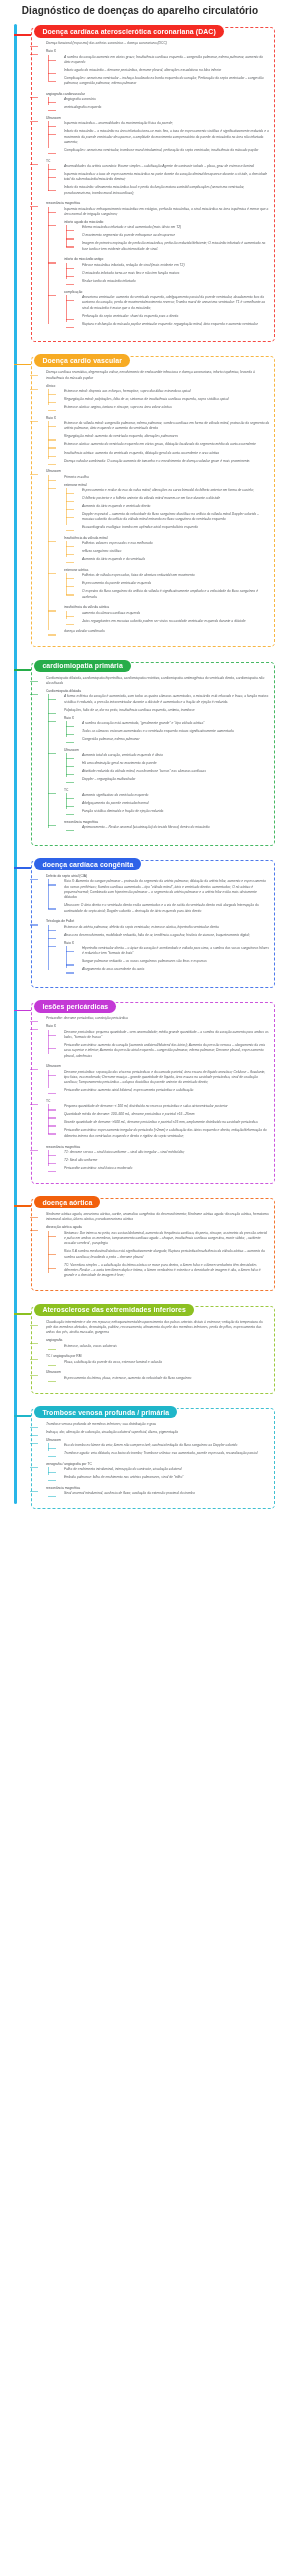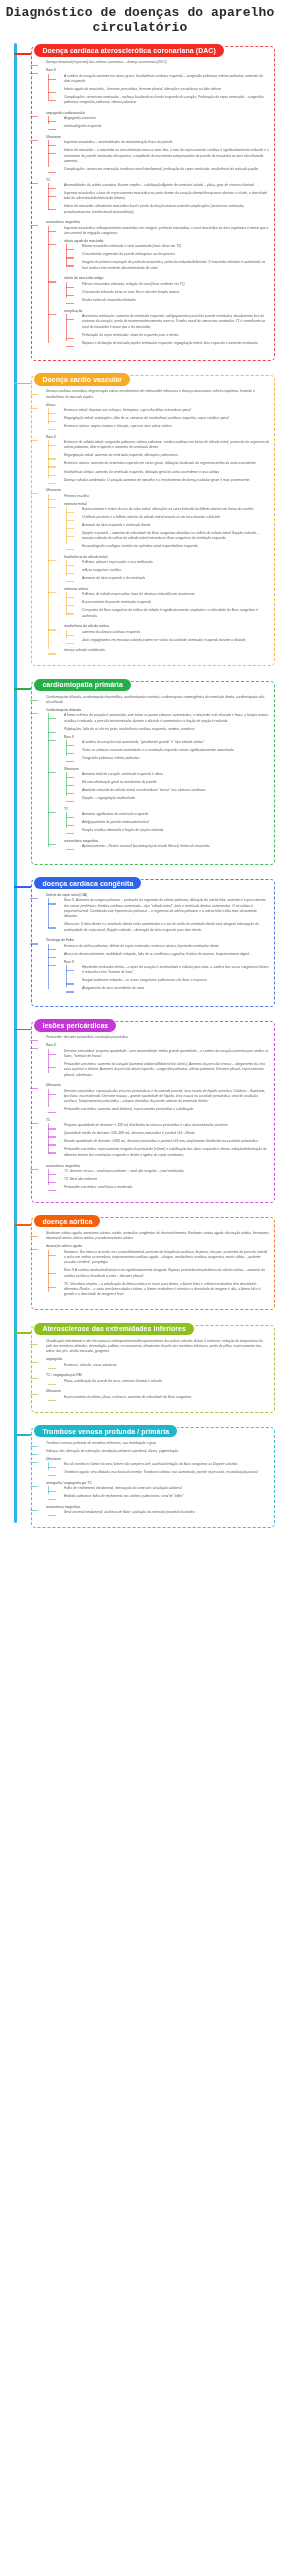--- a/index.html
+++ b/index.html
@@ -6,26 +6,26 @@
   html, body { margin:0; padding:0; }
   body {
     width:280px;
     background:#ffffff;
     font-family:"Liberation Sans", sans-serif;
     color:#3d3d3d;
     -webkit-font-smoothing:antialiased;
   }
   #page-title {
     text-align:center;
-    font-size:13px;
+    font-size:10px;
     font-weight:bold;
     color:#2b2b2b;
     letter-spacing:0.1px;
     padding:5.4px 3.6px 4.5px 3.6px;
-    font-family:Liberation Mono, monospace;
+    font-family:Liberation Sans, sans-serif;
   }
   #map {
     position:relative;
     padding-left:14.4px;
   }
   
   #trunk {
     position:absolute;
     left:14.4px;
     top:3.6px;

